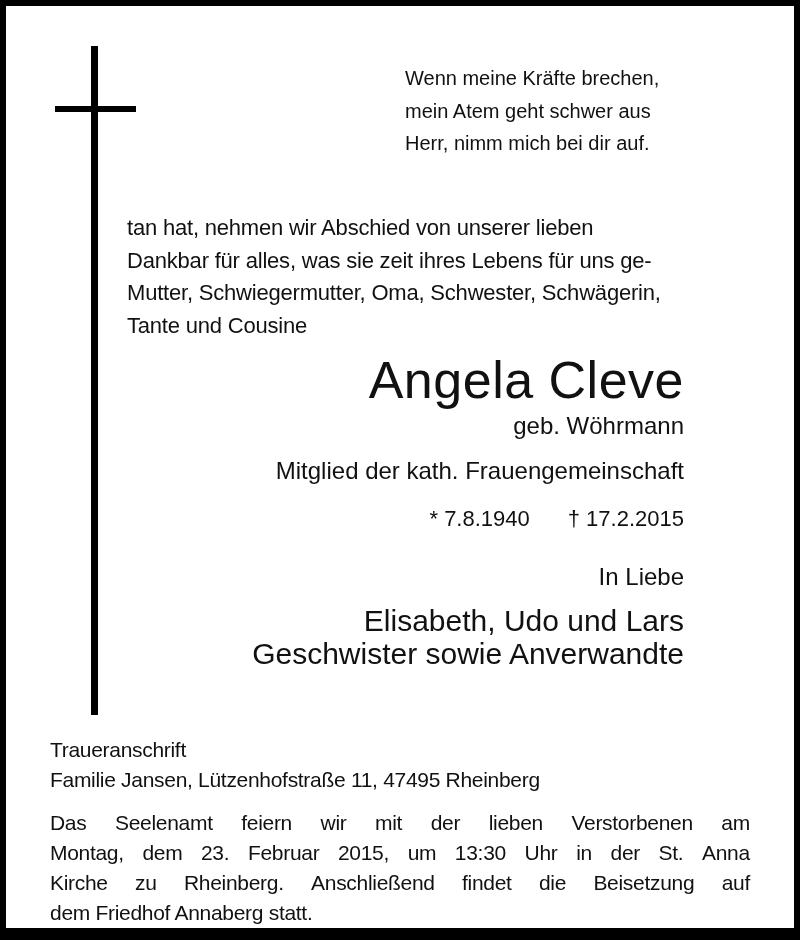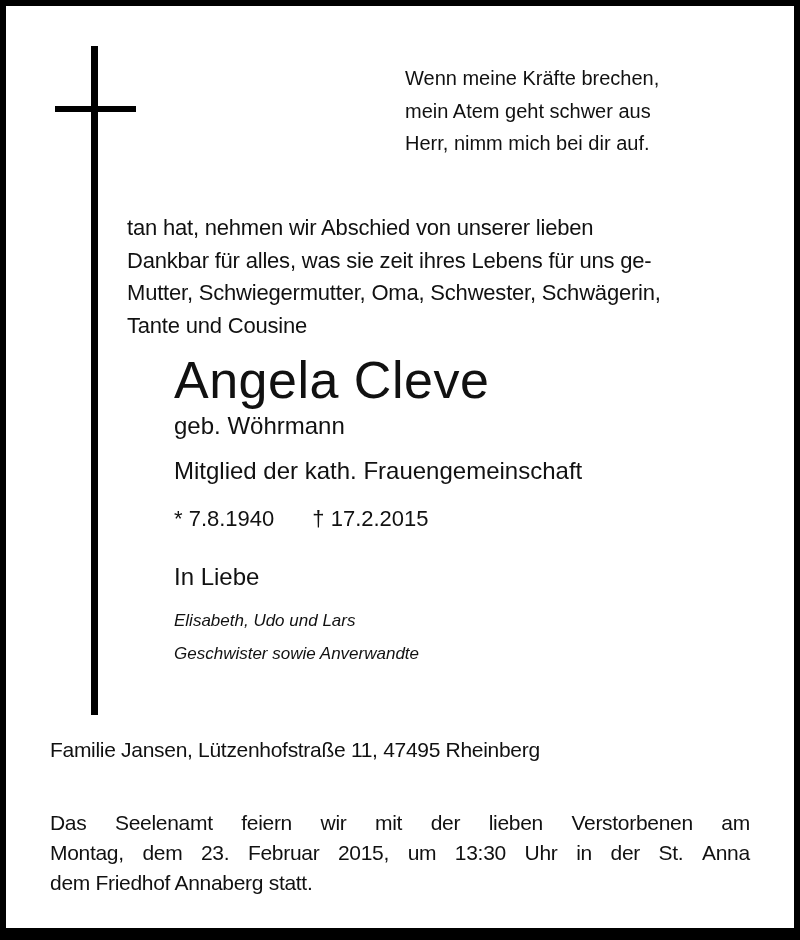--- a/index.html
+++ b/index.html
@@ -5,29 +5,29 @@
   html, body { margin: 0; padding: 0; background: #ffffff; }
   body { width: 800px; height: 940px; position: relative; overflow: hidden; font-family: "Liberation Sans", sans-serif; color: #111; }
   .frame { position: absolute; left: 0; top: 0; width: 800px; height: 940px; box-sizing: border-box;
            border-top: 6px solid #000; border-left: 6px solid #000; border-right: 6px solid #000; border-bottom: 12px solid #000; background:#fff; }
   .cross-v { position: absolute; left: 85px; top: 40px; width: 7px; height: 669px; background: #000; }
   .cross-h { position: absolute; left: 49px; top: 100px; width: 81px; height: 6px; background: #000; }
   .poem { position: absolute; left: 405px; top: 56px; font-size: 20px; line-height: 32.5px; margin-top: 6px; }
   .poem div { white-space: nowrap; }
   .intro { position: absolute; left: 127px; top: 212px; width: 640px; font-size: 22px; line-height: 32.5px; letter-spacing: -0.2px; }
   .intro div { white-space: nowrap; }
-  .center-block { position: absolute; left: 174px; width: 520px; text-align: left; white-space: nowrap; }
+  .center-block { position: absolute; left: 164px; width: 520px; text-align: right; white-space: nowrap; }
   .name { top: 345px; font-size: 52px; line-height: 70px; letter-spacing: 0.5px; }
   .maiden { top: 410px; font-size: 24px; line-height: 32px; }
   .member { top: 455px; font-size: 24px; line-height: 32px; }
   .dates { top: 503px; font-size: 22px; line-height: 32px; }
   .dates span { display: inline-block; }
   .dates .gap { width: 38px; }
   .love { top: 561px; font-size: 24px; line-height: 32px; }
-  .family { top: 605px; font-size: 17px; line-height: 32.5px; font-style: italic; }
+  .family { top: 605px; font-size: 30px; line-height: 32.5px; }
   .family div { white-space: nowrap; }
   .address { position: absolute; left: 50px; top: 735px; font-size: 21px; line-height: 30px; letter-spacing: -0.3px; }
   .address div { white-space: nowrap; }
   .service { position: absolute; left: 50px; top: 808px; width: 700px; font-size: 21px; line-height: 30px; letter-spacing: -0.3px; }
   .service .jl { text-align: justify; text-align-last: justify; white-space: nowrap; display: flex; justify-content: space-between; }
   .service .last { white-space: nowrap; }
 </style>
 </head>
 <body>
 
@@ -55,20 +55,21 @@
 <div class="center-block dates">
   <span>* 7.8.1940</span><span class="gap"></span><span>† 17.2.2015</span>
 </div>
 <div class="center-block love">In Liebe</div>
 <div class="center-block family">
   <div>Elisabeth, Udo und Lars</div>
   <div>Geschwister sowie Anverwandte</div>
 </div>
 
 <div class="address">
+  <div>Traueranschrift</div>
   <div>Familie Jansen, Lützenhofstraße 11, 47495 Rheinberg</div>
 </div>
 
 <div class="service">
   <div class="jl">
       <span>Das</span>
       <span>Seelenamt</span>
       <span>feiern</span>
       <span>wir</span>
       <span>mit</span>
@@ -84,14 +85,24 @@
       <span>Februar</span>
       <span>2015,</span>
       <span>um</span>
       <span>13:30</span>
       <span>Uhr</span>
       <span>in</span>
       <span>der</span>
       <span>St.</span>
       <span>Anna</span>
     </div>
+  <div class="jl">
+      <span>Kirche</span>
+      <span>zu</span>
+      <span>Rheinberg.</span>
+      <span>Anschließend</span>
+      <span>findet</span>
+      <span>die</span>
+      <span>Beisetzung</span>
+      <span>auf</span>
+    </div>
   <div class="last">dem Friedhof Annaberg statt.</div>
 </div>
 
 </body></html>

